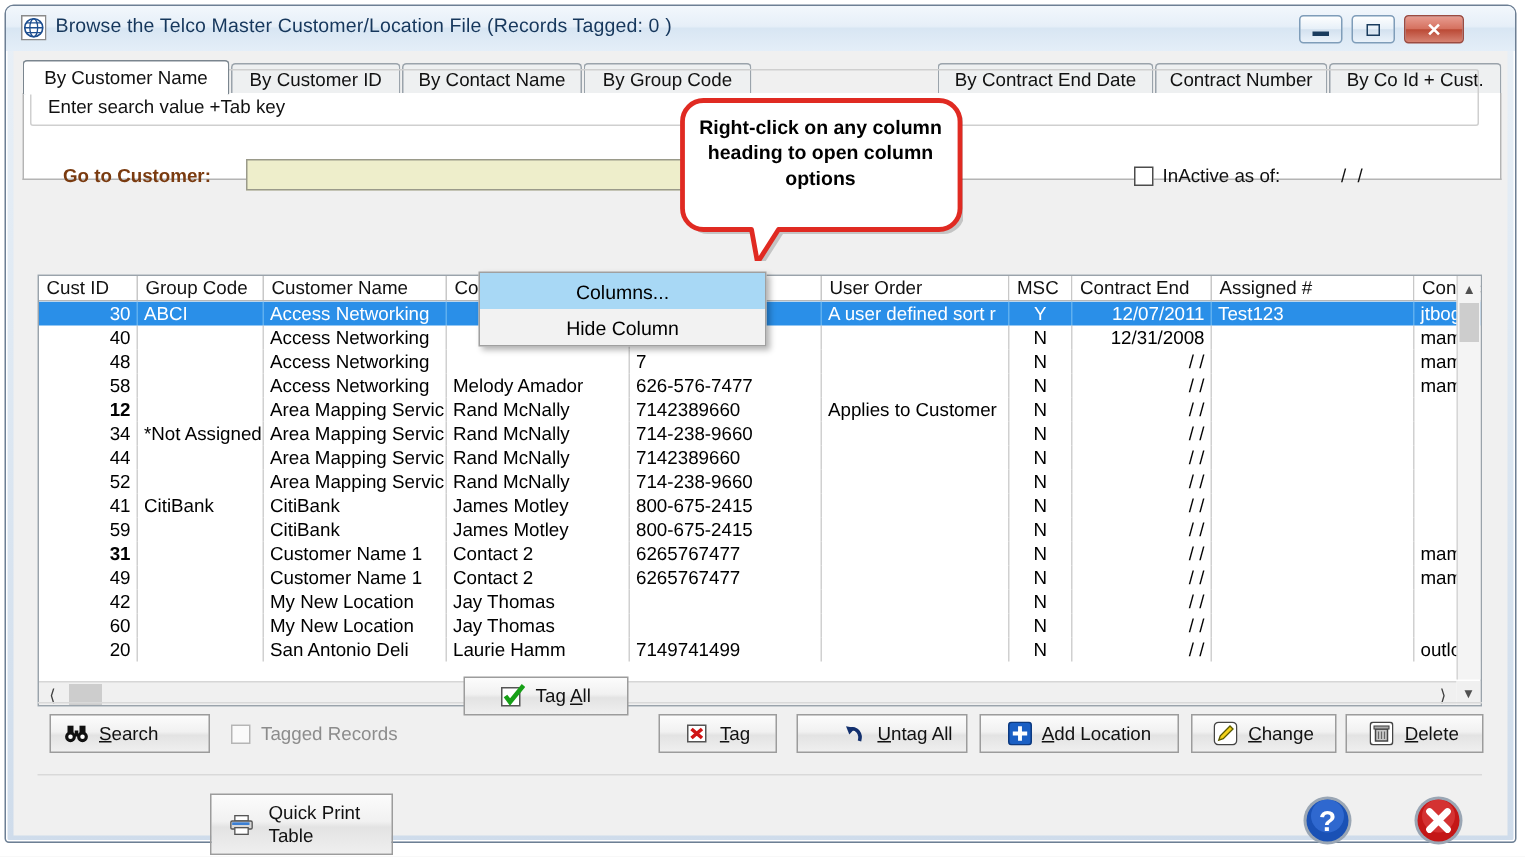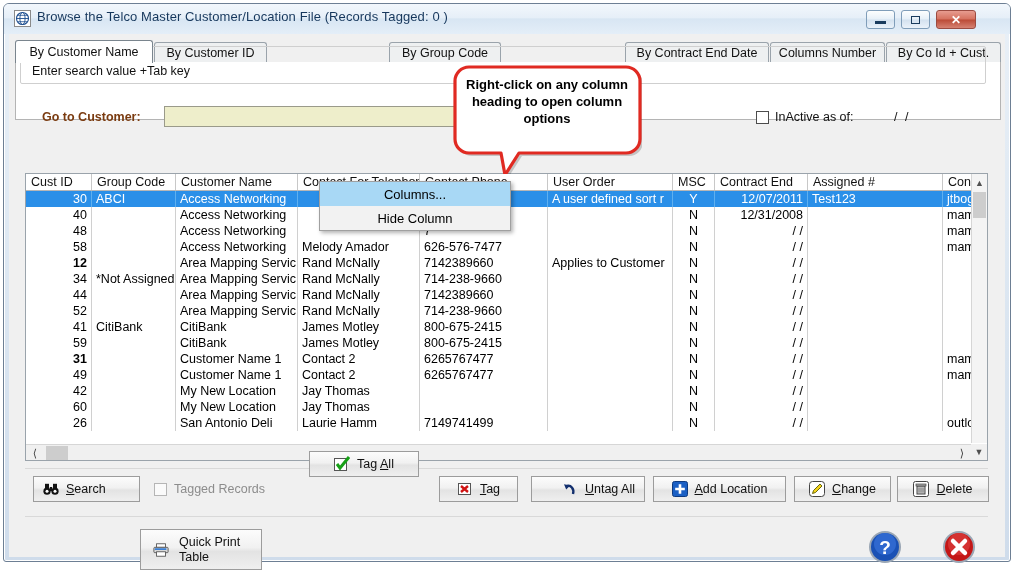--- a/index.html
+++ b/index.html
@@ -109,21 +109,21 @@
   }
   #inactive-cb{
     width:13px;height:13px;border:1px solid #4c4c4c;background:#fff;
     box-sizing:border-box;display:inline-block;cursor:pointer;
   }
   #inactive-label{font-size:12.5px;color:#111;}
   #inactive-date{position:absolute;left:885px;top:76px;font-size:12.5px;color:#111;letter-spacing:2px;}
 
   
   #grid{
-    position:absolute;left:16px;top:139px;width:963px;height:288px;
+    position:absolute;left:16px;top:149px;width:963px;height:288px;
     background:#ffffff;
     border:1px solid #9aa3ab;
     box-sizing:border-box;
     overflow:hidden;
   }
   #gridhead{
     position:relative;height:17px;background:#ffffff;
     border-bottom:1px solid #b7b7b7;
     box-sizing:border-box;
   }
@@ -254,23 +254,24 @@
     <div class="winbtn" id="btn-close">
       <span>✕</span>
     </div>
   </div>
 
   <div id="client">
 
     <div id="tabstrip">
       <div class="tab active" style="left:0px;width:138px;">By Customer Name</div>
       <div class="tab" style="left:139px;width:113px;">By Customer ID</div>
+      <div class="tab" style="left:253px;width:120px;">By Contact Name</div>
       <div class="tab" style="left:374px;width:112px;">By Group Code</div>
       <div class="tab" style="left:610px;width:144px;">By Contract End Date</div>
-      <div class="tab" style="left:755px;width:115px;">Columns Number</div>
+      <div class="tab" style="left:755px;width:115px;">Contract Number</div>
       <div class="tab" style="left:871px;width:115px;">By Co Id + Cust.</div>
     </div>
 
     <div id="searchgroup"></div>
     <div id="gbox"></div>
     <div id="gbox-label">Enter search value +Tab key</div>
 
     <div id="goto-label">Go to Customer:</div>
     <input id="goto-input" type="text" value="" style="">
 
@@ -458,21 +459,21 @@
             <div class="cell " style="left: 150px; width: 122px;">My New Location</div>
             <div class="cell " style="left: 272px; width: 122px;">Jay Thomas</div>
             <div class="cell " style="left: 394px; width: 128px;"></div>
             <div class="cell " style="left: 522px; width: 125px;"></div>
             <div class="cell c" style="left: 647px; width: 42px;">N</div>
             <div class="cell r" style="left: 689px; width: 93px;">/  /</div>
             <div class="cell " style="left: 782px; width: 135px;"></div>
             <div class="cell " style="left: 917px; width: 44px;"></div>
           </div>
           <div class="row">
-            <div class="cell r" style="left: 0px; width: 66px;">26</div>
+            <div class="cell r" style="left: 0px; width: 66px;">20</div>
             <div class="cell " style="left: 66px; width: 84px;"></div>
             <div class="cell " style="left: 150px; width: 122px;">San Antonio Deli</div>
             <div class="cell " style="left: 272px; width: 122px;">Laurie Hamm</div>
             <div class="cell " style="left: 394px; width: 128px;">7149741499</div>
             <div class="cell " style="left: 522px; width: 125px;"></div>
             <div class="cell c" style="left: 647px; width: 42px;">N</div>
             <div class="cell r" style="left: 689px; width: 93px;">/  /</div>
             <div class="cell " style="left: 782px; width: 135px;"></div>
             <div class="cell " style="left: 917px; width: 44px;">outlook</div>
           </div>

